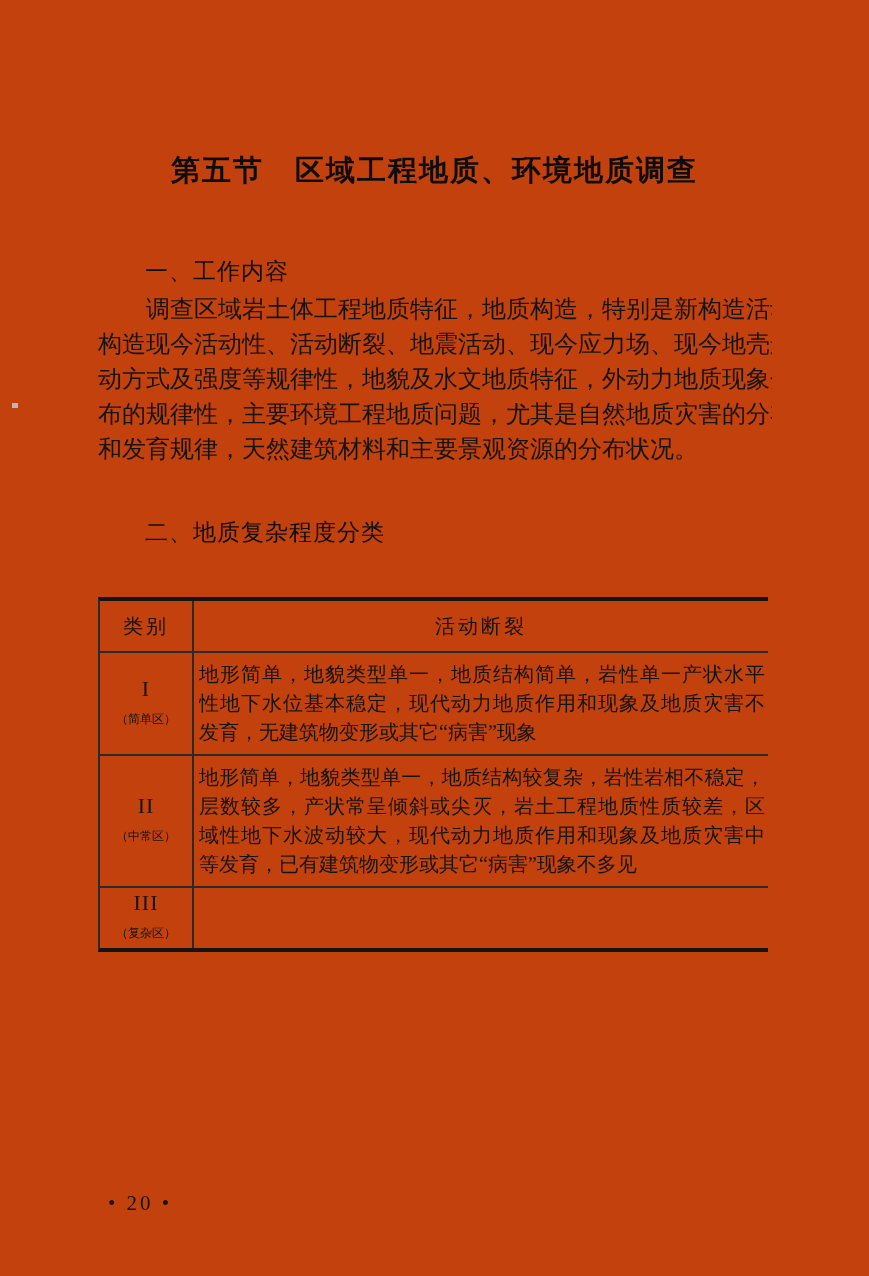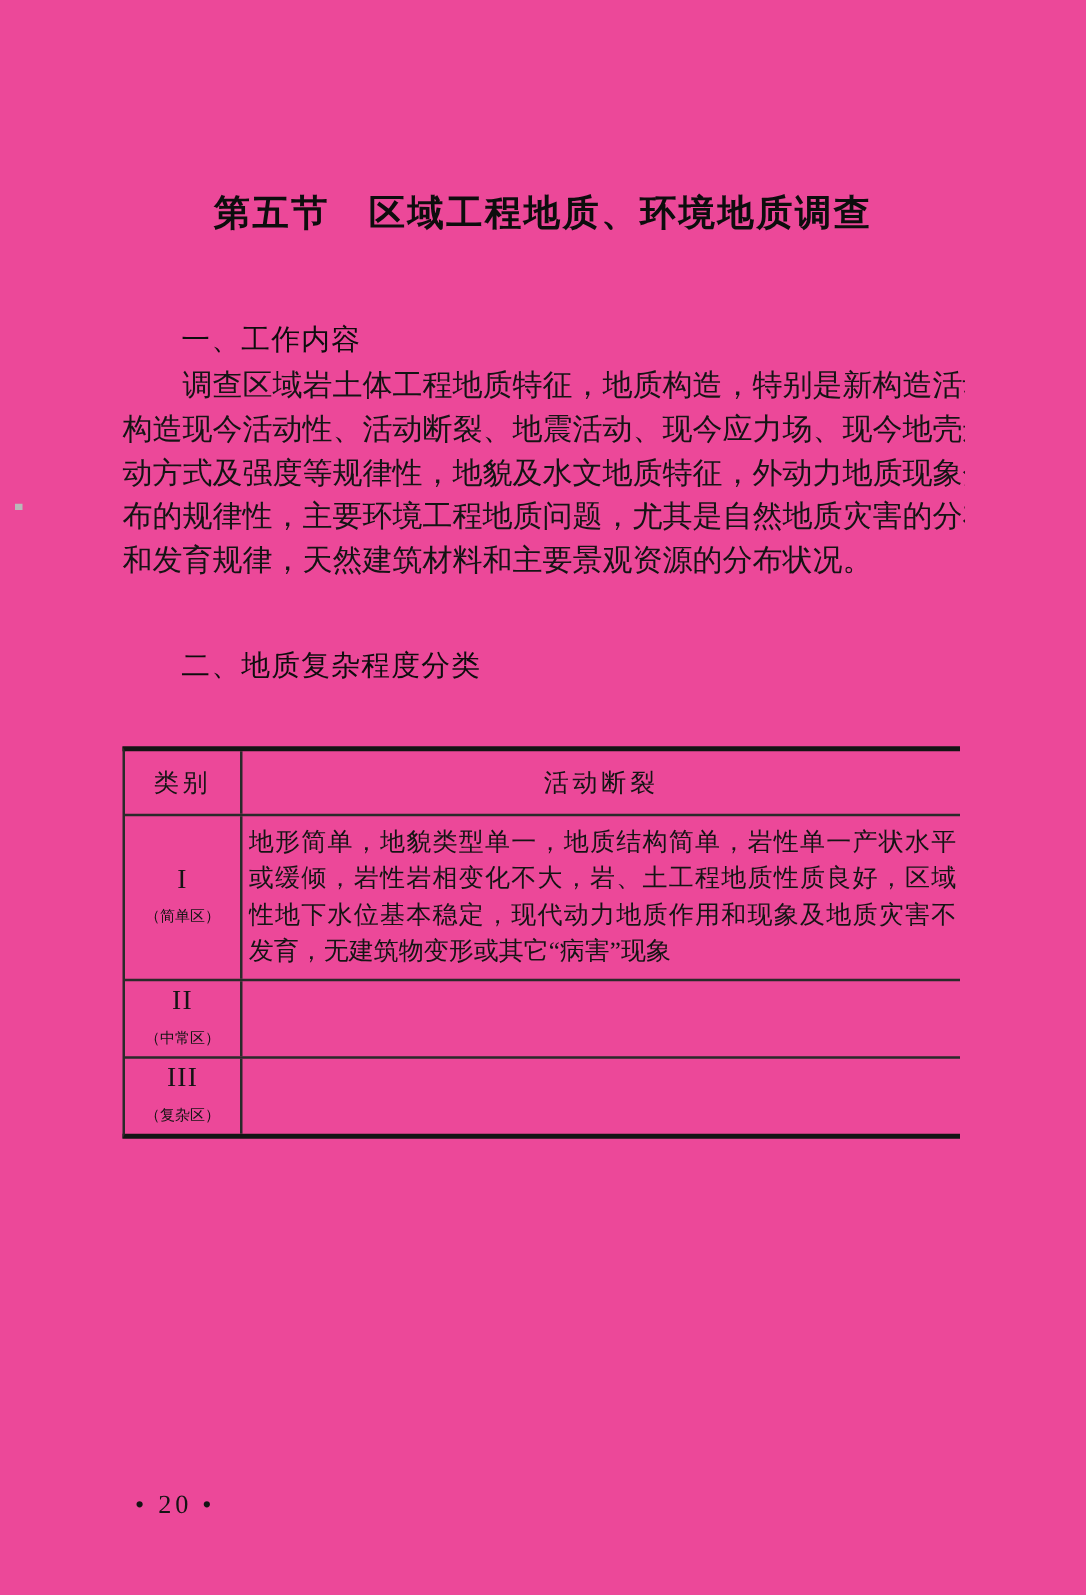--- a/index.html
+++ b/index.html
@@ -5,21 +5,21 @@
   html, body {
     margin: 0;
     padding: 0;
     background: #e8e8e8;
   }
   .page {
     position: relative;
     width: 869px;
     height: 1276px;
     margin: 0 auto;
-    background: #ec4899;
+    background: #c2410c;
     color: #111;
     overflow: hidden;
     font-family: "Liberation Serif", serif;
   }
   
   .doc-title {
     position: absolute;
     top: 151px;
     left: 0;
     width: 100%;
@@ -172,31 +172,36 @@
       <div class="t-col2">活动断裂</div>
     </div>
 
     <div class="t-row sep">
       <div class="t-col1">
         <div class="grade-roman">I</div>
         <div class="grade-label">（简单区）</div>
       </div>
       <div class="t-col2">
         <div class="tline">地形简单，地貌类型单一，地质结构简单，岩性单一产状水平</div>
-        <div class="tline">或缓倾，岩性岩相变化不大，岩、土工程地质性质良好，区域</div>
         <div class="tline">性地下水位基本稳定，现代动力地质作用和现象及地质灾害不</div>
         <div class="tline short">发育，无建筑物变形或其它“病害”现象</div>
       </div>
     </div>
 
     <div class="t-row sep">
       <div class="t-col1">
         <div class="grade-roman">II</div>
         <div class="grade-label">（中常区）</div>
       </div>
+      <div class="t-col2">
+        <div class="tline">地形简单，地貌类型单一，地质结构较复杂，岩性岩相不稳定，</div>
+        <div class="tline">层数较多，产状常呈倾斜或尖灭，岩土工程地质性质较差，区</div>
+        <div class="tline">域性地下水波动较大，现代动力地质作用和现象及地质灾害中</div>
+        <div class="tline short">等发育，已有建筑物变形或其它“病害”现象不多见</div>
+      </div>
     </div>
 
     <div class="t-row">
       <div class="t-col1">
         <div class="grade-roman">III</div>
         <div class="grade-label">（复杂区）</div>
       </div>
     </div>
 
   </div>

